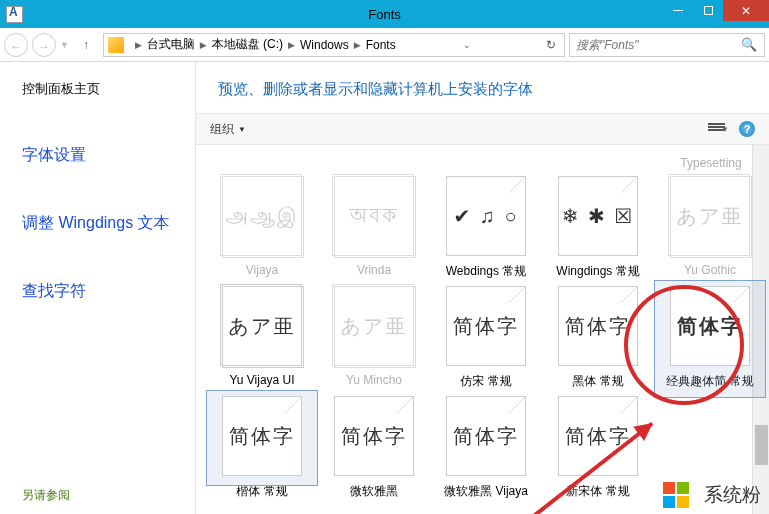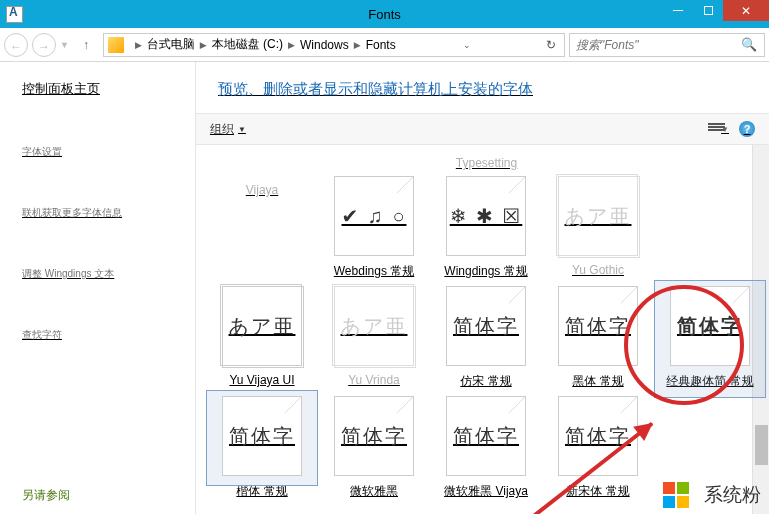--- a/index.html
+++ b/index.html
@@ -21,38 +21,38 @@
 .nav-up { width: 22px; height: 22px; display: flex; align-items: center; justify-content: center; color: #666; margin-right: 6px; }
 .address { flex: 1; height: 24px; border: 1px solid #ccc; display: flex; align-items: center; padding: 0 4px; }
 .addr-icon { width: 16px; height: 16px; background: linear-gradient(135deg, #ffd96a, #ffa500); border-radius: 1px; margin-right: 6px; }
 .bc-text { color: #000; }
 .bc-sep { color: #666; margin: 0 5px; font-size: 9px; }
 .addr-ref { margin-left: auto; padding: 0 4px; color: #555; }
 .addr-ref-dd { color: #666; font-size: 9px; margin-right: 4px; }
 .search { width: 196px; height: 24px; border: 1px solid #ccc; margin-left: 4px; display: flex; align-items: center; padding: 0 6px; }
 .search input { border: none; outline: none; flex: 1; font-size: 12px; font-style: italic; color: #888; background: transparent; }
 .search-icon { color: #555; font-size: 13px; }
-.main { display: flex; height: 452px; text-decoration: underline; }
+.main { display: flex; height: 452px; }
 .sidebar { width: 195px; padding: 18px 0 0 22px; }
 .side-header { color: #000; font-size: 13px; margin-bottom: 18px; }
-.side-link { color: #737373; font-size: 10px; margin-bottom: 12px; cursor: pointer; margin-top: 47px; }
+.side-link { color: #1d4ed8; font-size: 16px; margin-bottom: 12px; cursor: pointer; margin-top: 47px; }
 .side-footer { position: absolute; bottom: 10px; left: 22px; color: #4d7c0f; font-size: 12px; }
 .content { flex: 1; border-left: 1px solid #e6e6e6; display: flex; flex-direction: column; }
 .content-header { padding: 18px 0 14px 22px; color: #1a6ab5; font-size: 15px; }
 .toolbar { height: 32px; border-top: 1px solid #e6e6e6; border-bottom: 1px solid #e6e6e6; background: #f7f7f7; display: flex; align-items: center; padding: 0 14px; }
 .org-btn { display: flex; align-items: center; color: #333; cursor: pointer; }
 .org-dd { margin-left: 4px; font-size: 8px; }
 .tool-right { margin-left: auto; display: flex; align-items: center; gap: 10px; }
 .view-ico { width: 17px; height: 12px; display: flex; flex-direction: column; gap: 1px; }
 .view-ico span { background: #555; height: 2px; }
 .view-dd { font-size: 8px; color: #666; margin-left: -4px; }
 .help-ico { width: 16px; height: 16px; border-radius: 50%; background: radial-gradient(#6cc0f0, #2080c0); color: #fff; display: flex; align-items: center; justify-content: center; font-size: 11px; font-weight: bold; }
 .grid { flex: 1; overflow: hidden; padding: 6px 10px; position: relative; }
 .grid-row { display: flex; gap: 16px; margin-bottom: 6px; justify-content: flex-start; padding-left: 8px; }
-.grid-row.first { justify-content: center; margin-top: -2px; }
+.grid-row.first { justify-content: flex-end; margin-top: -2px; }
 .font-item { width: 96px; display: flex; flex-direction: column; align-items: center; }
 .font-thumb { width: 80px; height: 80px; border: 1px solid #ccc; background: #fff; position: relative; display: flex; align-items: center; justify-content: center; font-size: 19px; color: #333; }
 .font-thumb.dim { color: #ccc; border-color: #ddd; }
 .font-thumb.stack::before, .font-thumb.stack::after { content: ""; position: absolute; width: 80px; height: 80px; border: 1px solid #ccc; background: #fff; z-index: -1; }
 .font-thumb.stack::before { top: -3px; left: -3px; z-index: -2; }
 .font-thumb.stack::after { top: -1px; left: -1px; z-index: -1; }
 .font-thumb.stack.dim::before, .font-thumb.stack.dim::after { border-color: #ddd; }
 .font-thumb .dogear { position: absolute; top: 0; right: 0; width: 16px; height: 16px; background: linear-gradient(135deg, transparent 48%, #ddd 50%, #fff 52%); }
 .font-label { margin-top: 7px; text-align: center; font-size: 12px; color: #000; max-width: 96px; }
 .font-label.dim { color: #b0b0b0; }
@@ -109,21 +109,20 @@
   <div class="search">
     <input placeholder="搜索&quot;Fonts&quot;" style="">
     <span class="search-icon">🔍</span>
   </div>
 </div>
 
 <div class="main">
   <div class="sidebar">
     <div class="side-header">控制面板主页</div>
     <div class="side-link">字体设置</div>
-    <div class="side-link">联机获取更多字体信息</div>
     <div class="side-link">调整 Wingdings 文本</div>
     <div class="side-link">查找字符</div>
     <div class="side-footer">另请参阅</div>
   </div>
 
   <div class="content">
     <div class="content-header">预览、删除或者显示和隐藏计算机上安装的字体</div>
     <div class="toolbar">
       <div class="org-btn">
         <span>组织</span>
@@ -148,21 +147,30 @@
       </div>
 
       <div class="grid-row first">
         <div class="font-item">
           <div class="font-label dim">Typesetting</div>
         </div>
       </div>
 
       <div class="grid-row">
         <div class="font-item">
+          <div class="font-thumb dim stack">
+              <span class="glyphs">அஆஇ</span>
+            </div>
           <div class="font-label dim">Vijaya</div>
+        </div>
+        <div class="font-item">
+          <div class="font-thumb dim stack">
+              <span class="glyphs">অবক</span>
+            </div>
+          <div class="font-label dim">Vrinda</div>
         </div>
         <div class="font-item">
           <div class="font-thumb">
               <span class="glyphs">✔ ♫ ○</span>
               <div class="dogear"></div>
             </div>
           <div class="font-label">Webdings 常规</div>
         </div>
         <div class="font-item">
           <div class="font-thumb">
@@ -183,21 +191,21 @@
         <div class="font-item">
           <div class="font-thumb stack">
               <span class="glyphs">あア亜</span>
             </div>
           <div class="font-label">Yu Vijaya UI</div>
         </div>
         <div class="font-item">
           <div class="font-thumb dim stack">
               <span class="glyphs">あア亜</span>
             </div>
-          <div class="font-label dim">Yu Vrinda</div>
+          <div class="font-label dim">Yu Mincho</div>
         </div>
         <div class="font-item">
           <div class="font-thumb">
               <span class="glyphs" style="font-family:FangSong,serif;">简体字</span>
               <div class="dogear"></div>
             </div>
           <div class="font-label">仿宋 常规</div>
         </div>
         <div class="font-item">
           <div class="font-thumb">

